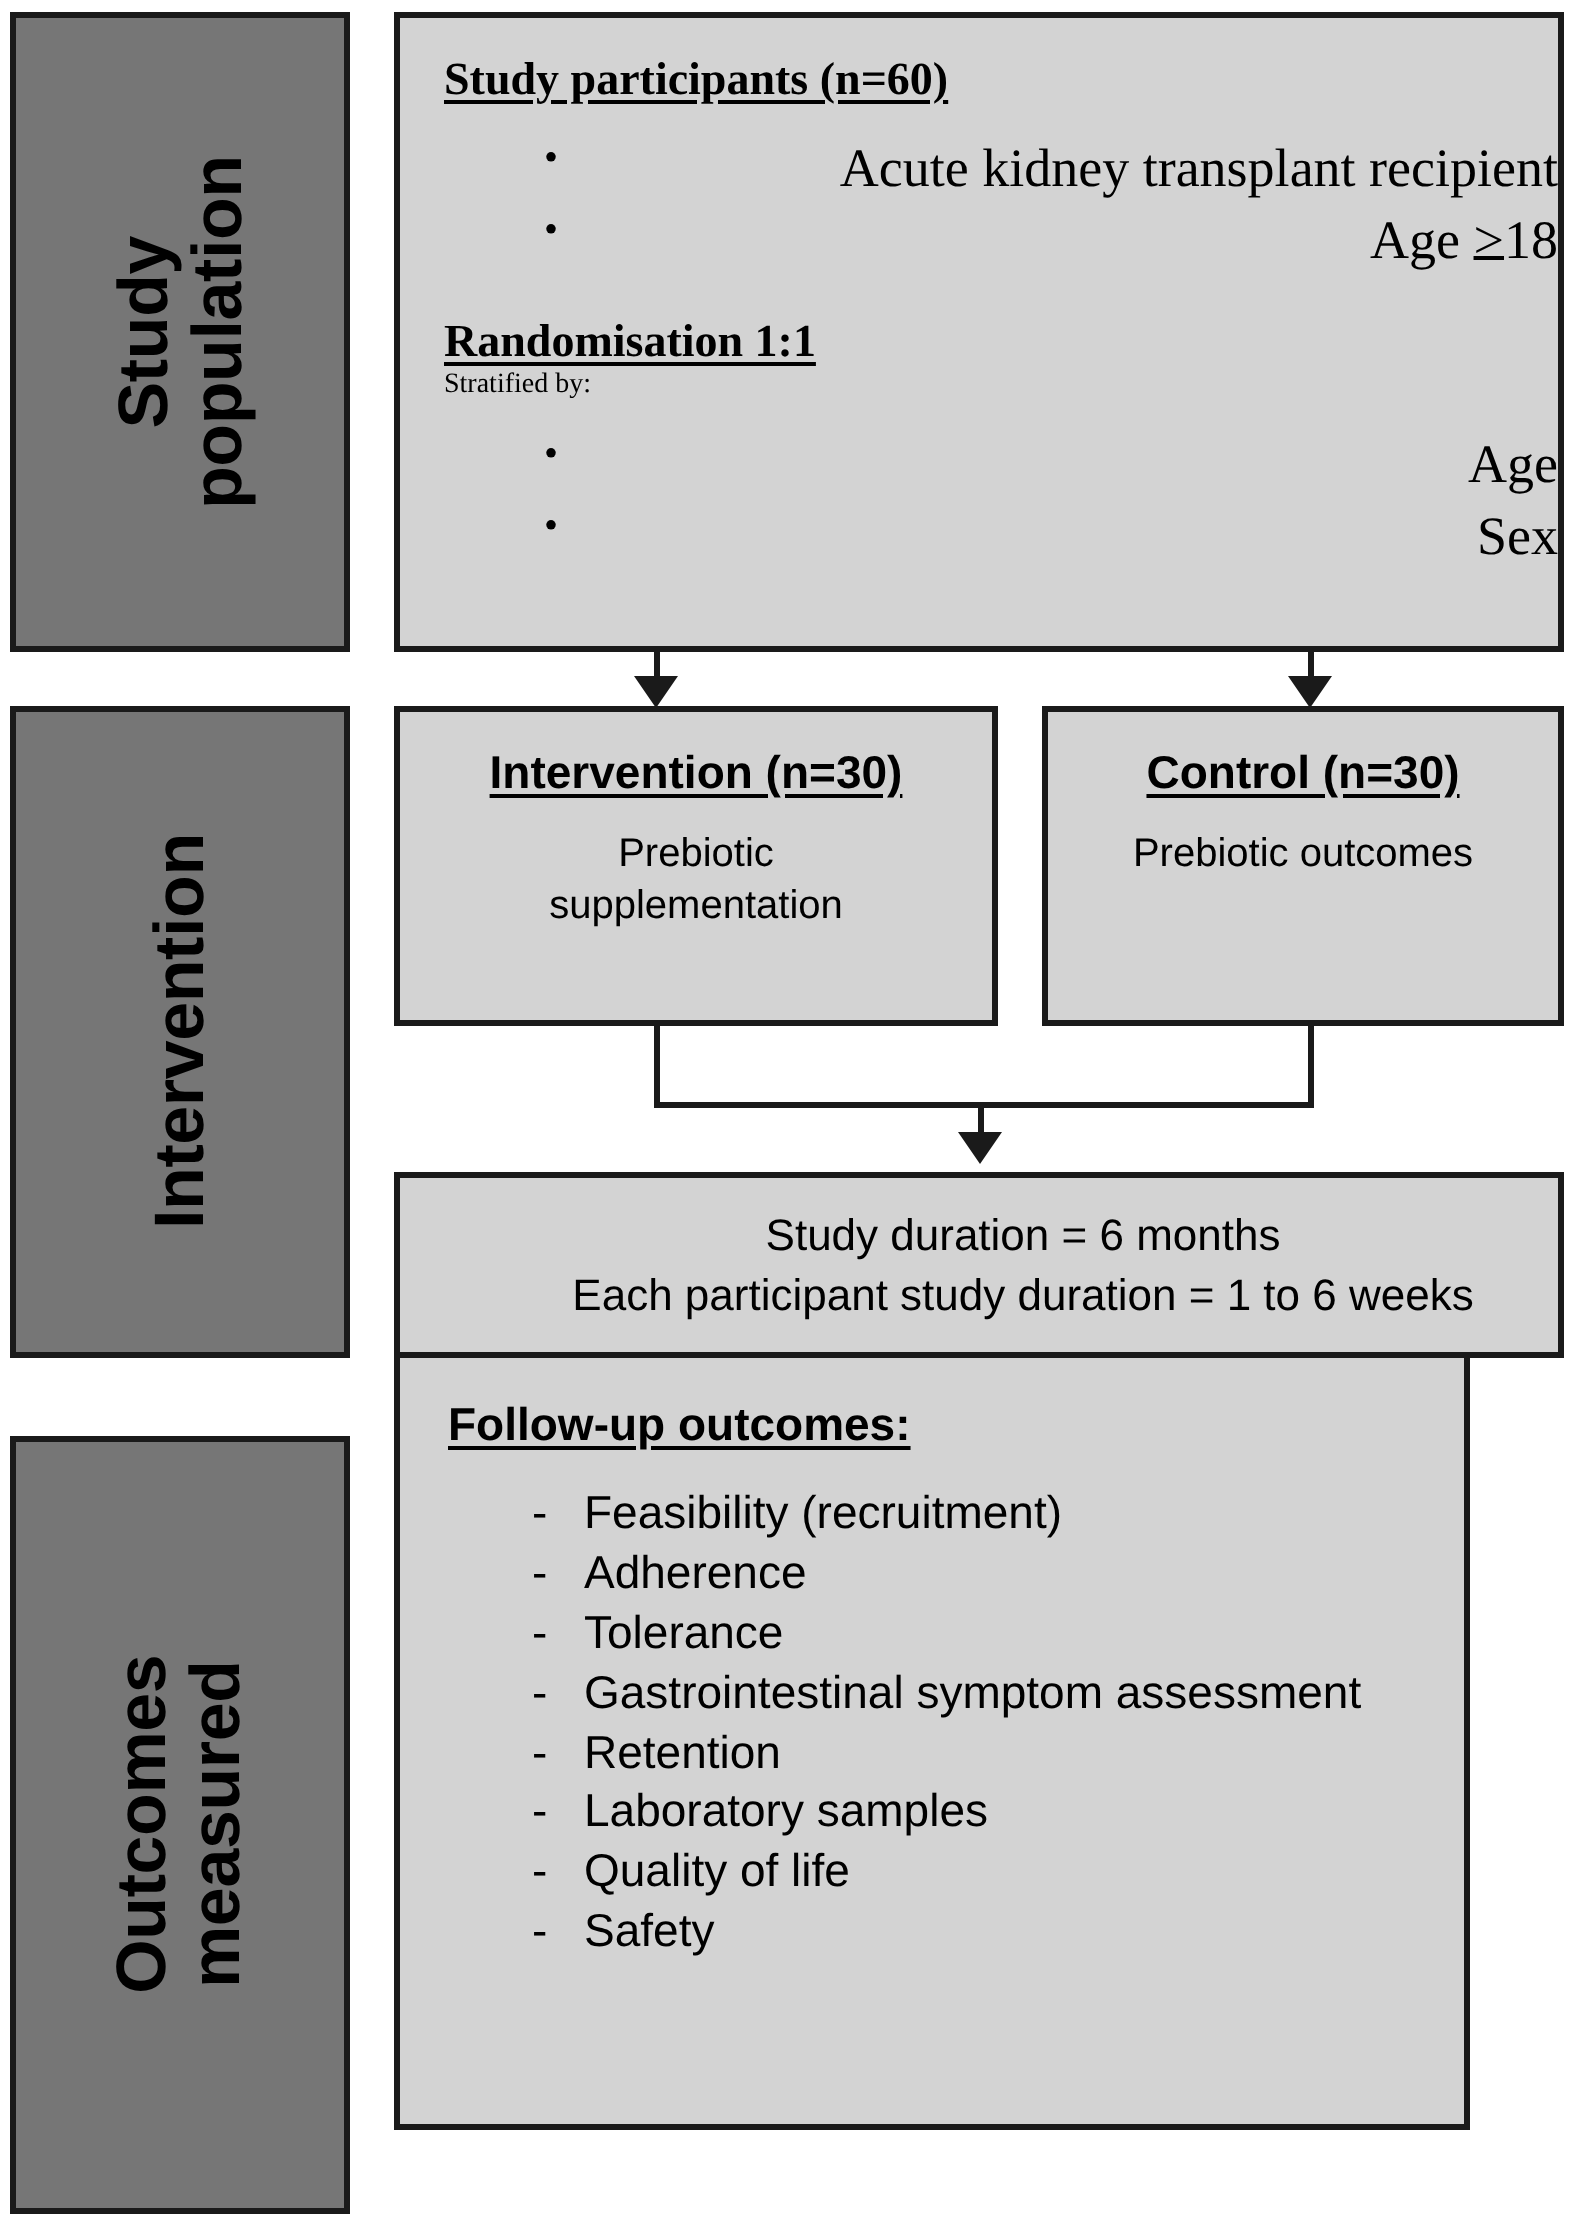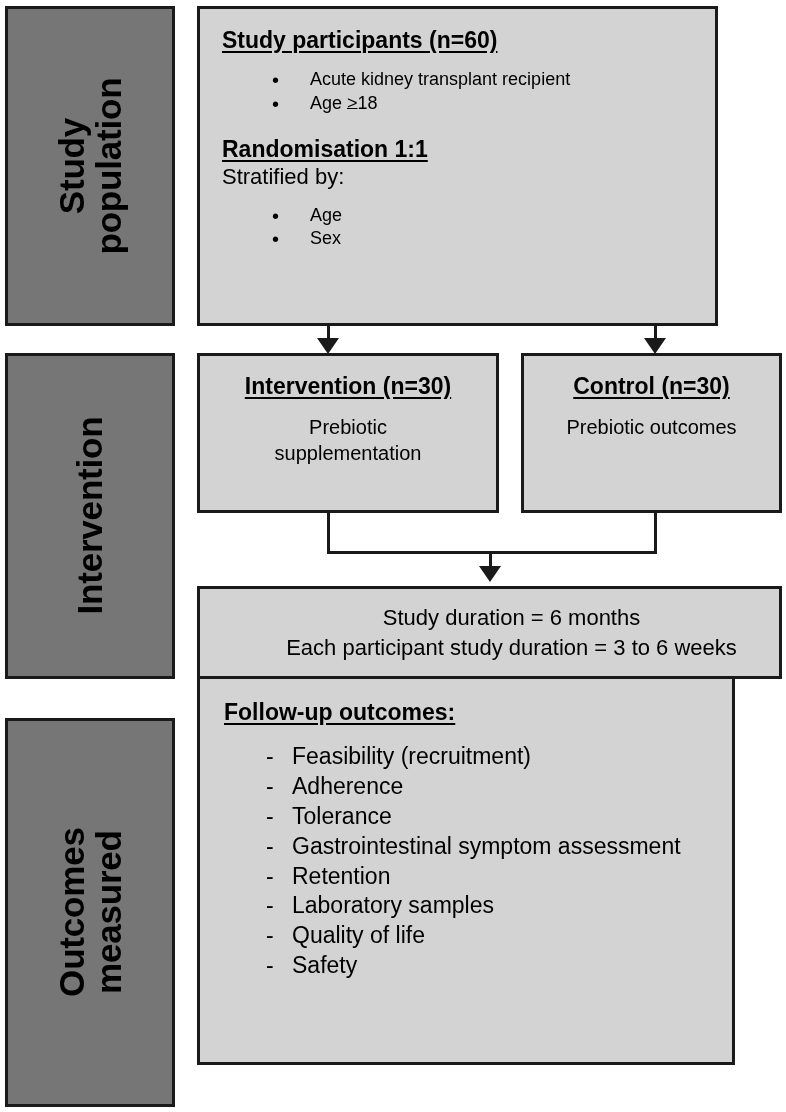--- a/index.html
+++ b/index.html
@@ -49,21 +49,21 @@
   #bar-outcomes  { left: 5px;  top: 718px; width: 170px; height: 389px; }
 
   
   .box {
     position: absolute;
     background: #d3d3d3;
     border: 3px solid #1a1a1a;
     box-sizing: border-box;
   }
 
-  #box-participants { left: 197px; top: 6px;   width: 521px; height: 320px; }
+  #box-participants { left: 197px; top: 6px;   width: 585px; height: 320px; font-family: Liberation Serif, serif; }
   #box-intervention { left: 197px; top: 353px; width: 302px; height: 160px; }
   #box-control      { left: 521px; top: 353px; width: 261px; height: 160px; }
   #box-duration     { left: 197px; top: 586px; width: 585px; height: 93px; }
   #box-outcomes     { left: 197px; top: 676px; width: 538px; height: 389px; }
 
   
   .hdr {
     font-weight: bold;
     font-size: 23px;
     text-decoration: underline;
@@ -73,35 +73,36 @@
 
   
   #box-participants .pad { padding: 18px 0 0 22px; }
   #box-participants .hdr { display: block; }
   .ul-bullets {
     list-style: none;
     margin: 14px 0 0 0;
     padding: 0;
   }
   .ul-bullets li {
-    font-size: 18px;
+    font-size: 27px;
     line-height: 1.32;
     position: relative;
     padding-left: 88px;
     white-space: pre;
+    text-align: right;
   }
   .ul-bullets li::before {
     content: "\2022";
     position: absolute;
     left: 50px;
     top: -1px;
     font-size: 20px;
   }
   .sub-plain {
-    font-size: 22px;
+    font-size: 14px;
     display: block;
     margin-top: 1px;
   }
   .gte {
     text-decoration: underline;
     text-underline-offset: -1px;
   }
   .blk-randomisation { margin-top: 20px; }
 
   
@@ -249,21 +250,21 @@
 
   <div class="vline" id="c3-v"></div>
   <div class="vline" id="c4-v"></div>
   <div class="hline" id="c3-h"></div>
   <div class="vline" id="c5-v"></div>
   <div class="arrowhead" id="c5-a"></div>
 
   <div class="box" id="box-duration">
     <div class="dur-inner">
       <p class="dur-line">Study duration = 6 months</p>
-      <p class="dur-line">Each participant study duration = 3 to 6 weeks</p>
+      <p class="dur-line">Each participant study duration = 1 to 6 weeks</p>
     </div>
   </div>
 
   <div class="vline" id="c6-v"></div>
   <div class="arrowhead" id="c6-a"></div>
 
   <div class="box" id="box-outcomes">
     <div class="pad">
       <span class="hdr">Follow-up outcomes:</span>
       <ul class="ul-dashes">

